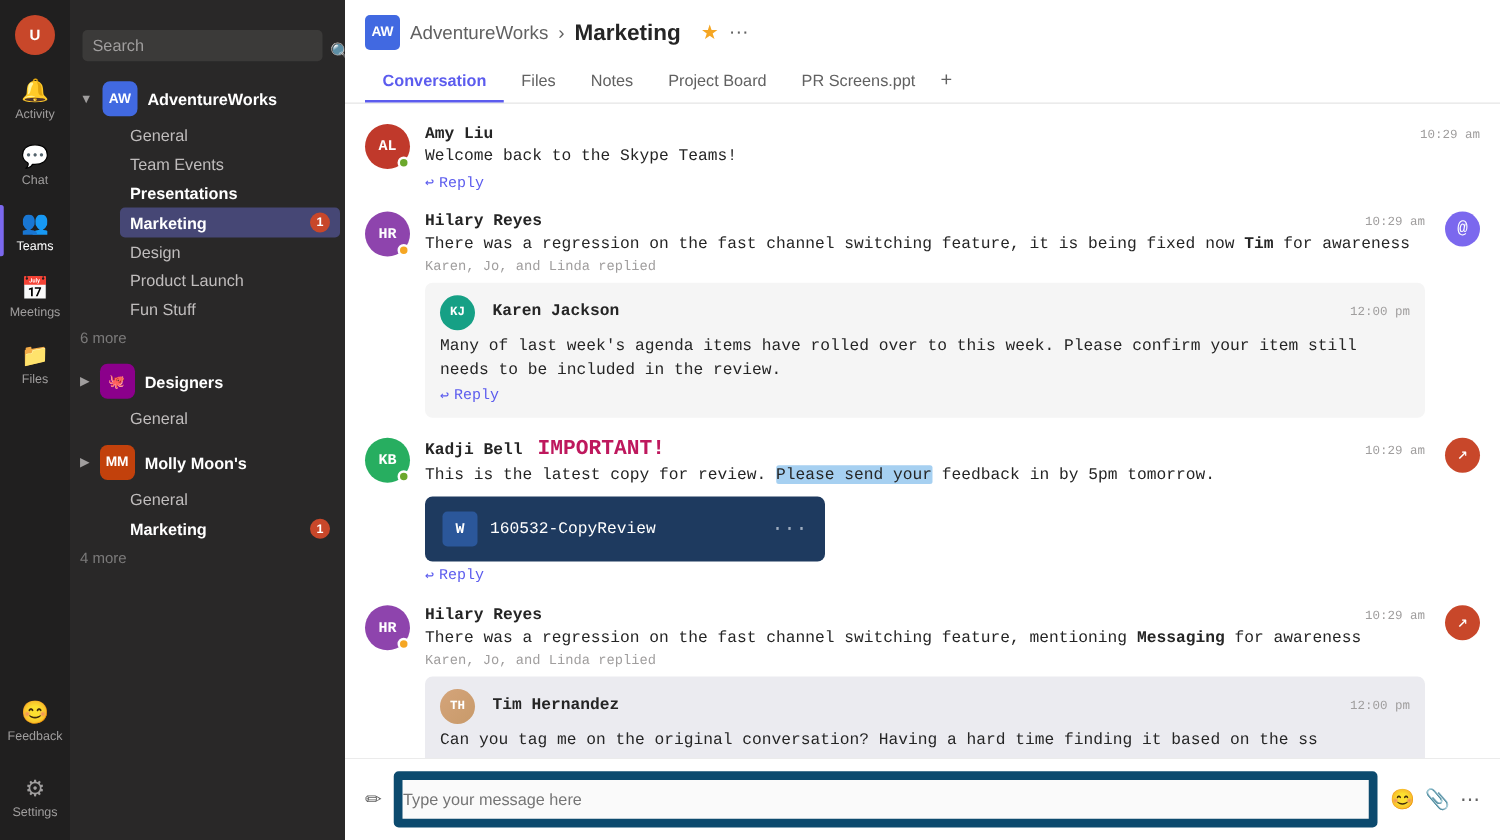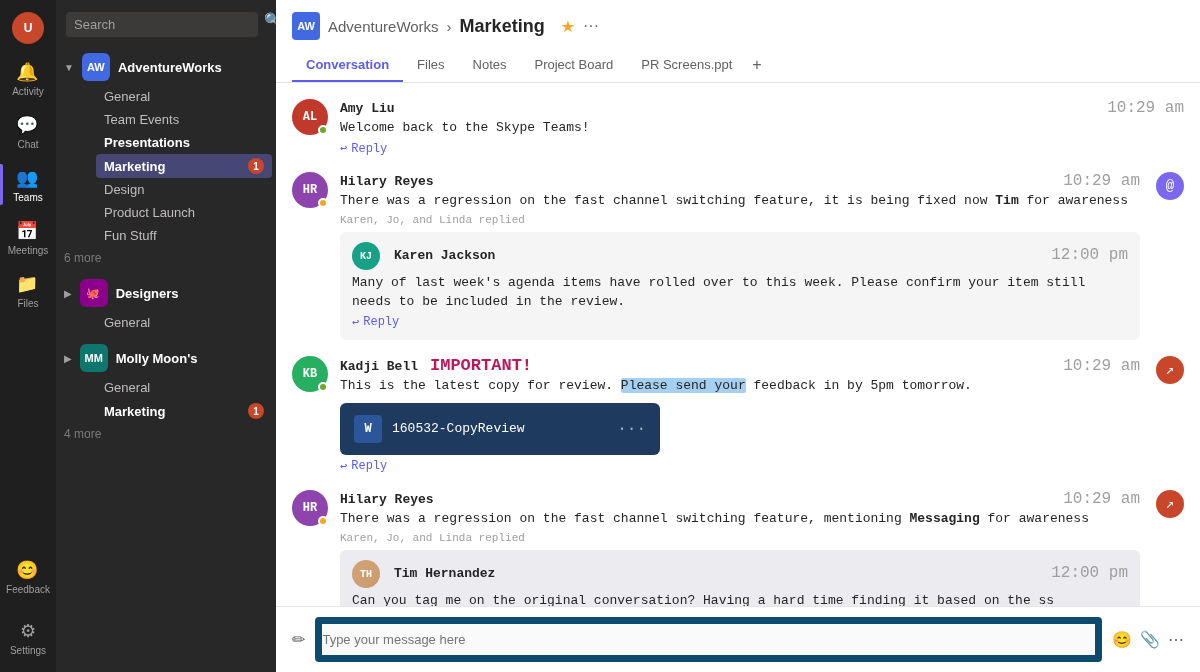--- a/index.html
+++ b/index.html
@@ -68,22 +68,22 @@
       width: 220px;
       background: #292828;
       display: flex;
       flex-direction: column;
       flex-shrink: 0;
       overflow-y: auto;
       color: #d0cece;
     }
     .sidebar-search {
       display: flex;
-      align-items: flex-start;
-      padding: 12px 10px 8px;
+      align-items: flex-end;
+      padding: 24px 10px 8px;
       gap: 6px;
     }
     .search-box {
       flex: 1;
       background: #3b3a39;
       border: none;
       border-radius: 4px;
       padding: 5px 8px;
       color: #d0cece;
       font-size: 13px;
@@ -110,21 +110,21 @@
       justify-content: center;
       font-size: 11px;
       font-weight: bold;
       color: white;
       flex-shrink: 0;
     }
     .team-avatar.designers {
       background: #8b008b;
     }
     .team-avatar.molly {
-      background: #0f766e;
+      background: #c2410c;
     }
     .team-name {
       font-size: 13px;
       font-weight: 600;
       color: #fff;
     }
     .channel-list { padding-left: 40px; }
     .channel-item {
       display: flex;
       align-items: center;
@@ -285,21 +285,21 @@
       align-items: baseline;
       gap: 8px;
       margin-bottom: 2px;
     }
     .msg-name {
       font-size: 13px;
       font-weight: 600;
       color: #252525;
     }
     .msg-time {
-      font-size: 16px;
+      font-size: 10px;
       color: #a09e9e;
       margin-left: auto;
       text-align: right;
     }
     .msg-text {
       font-size: 13px;
       color: #252525;
       line-height: 1.4;
     }
     .msg-reply {

